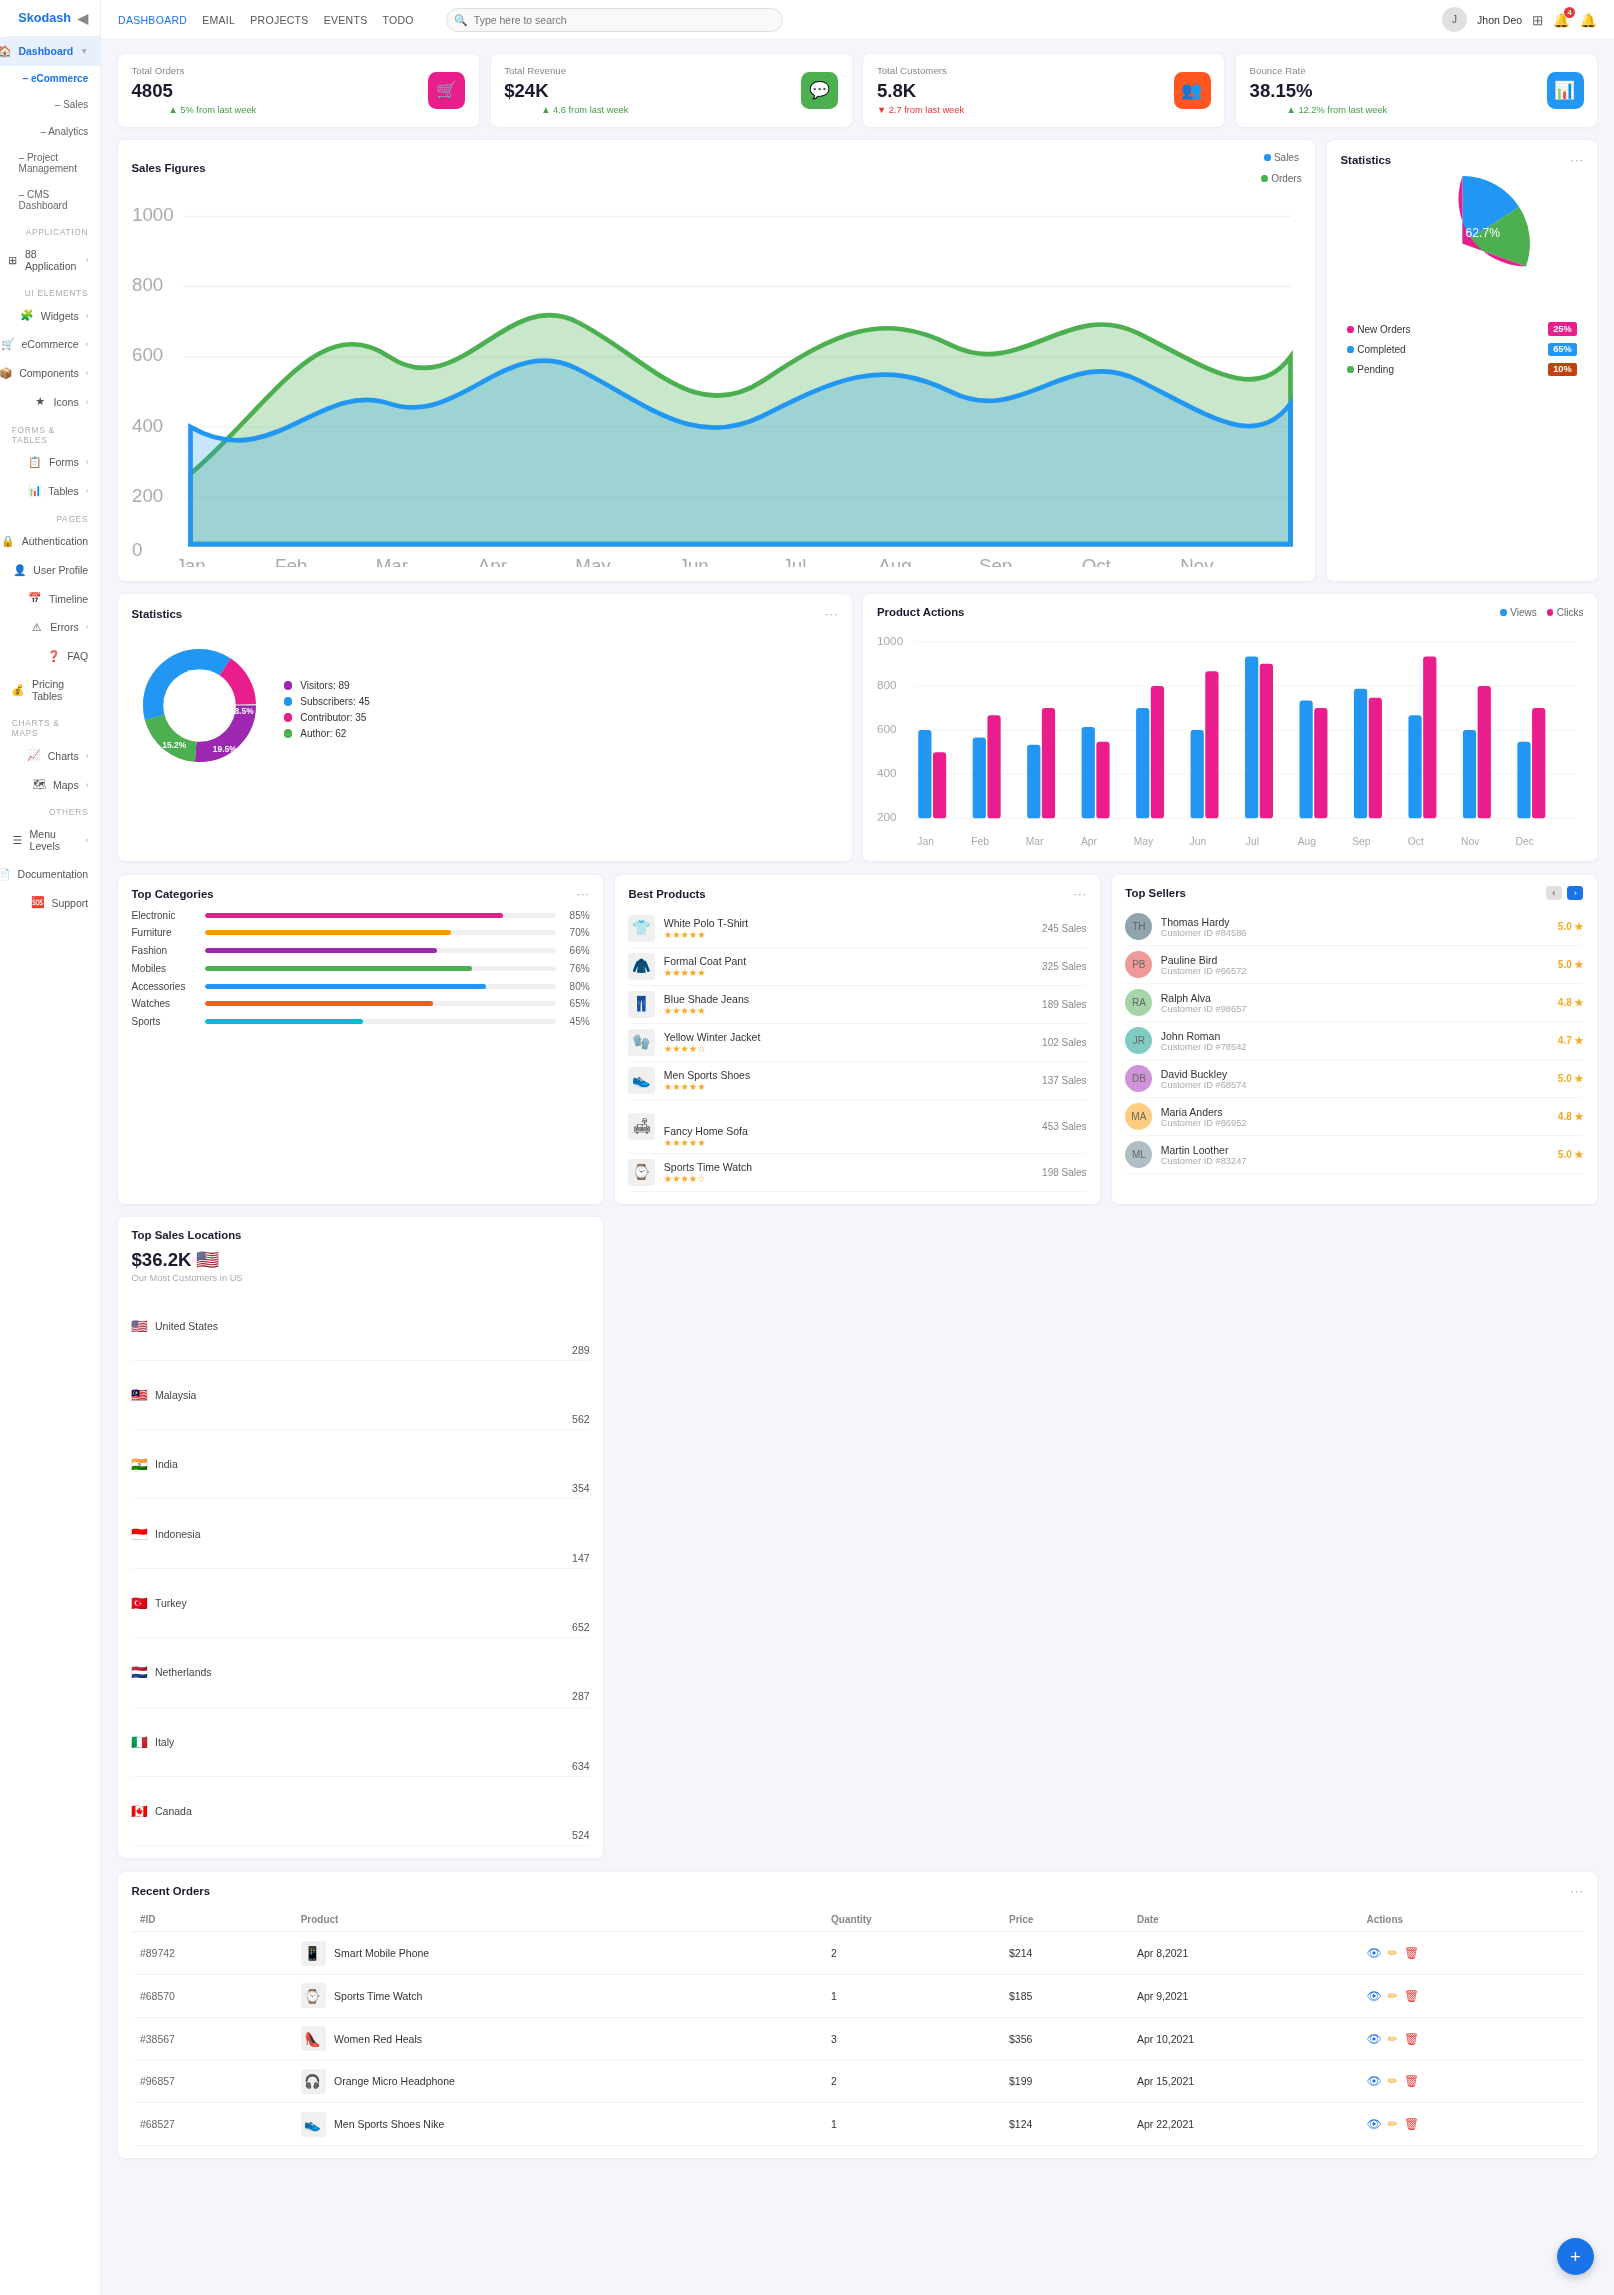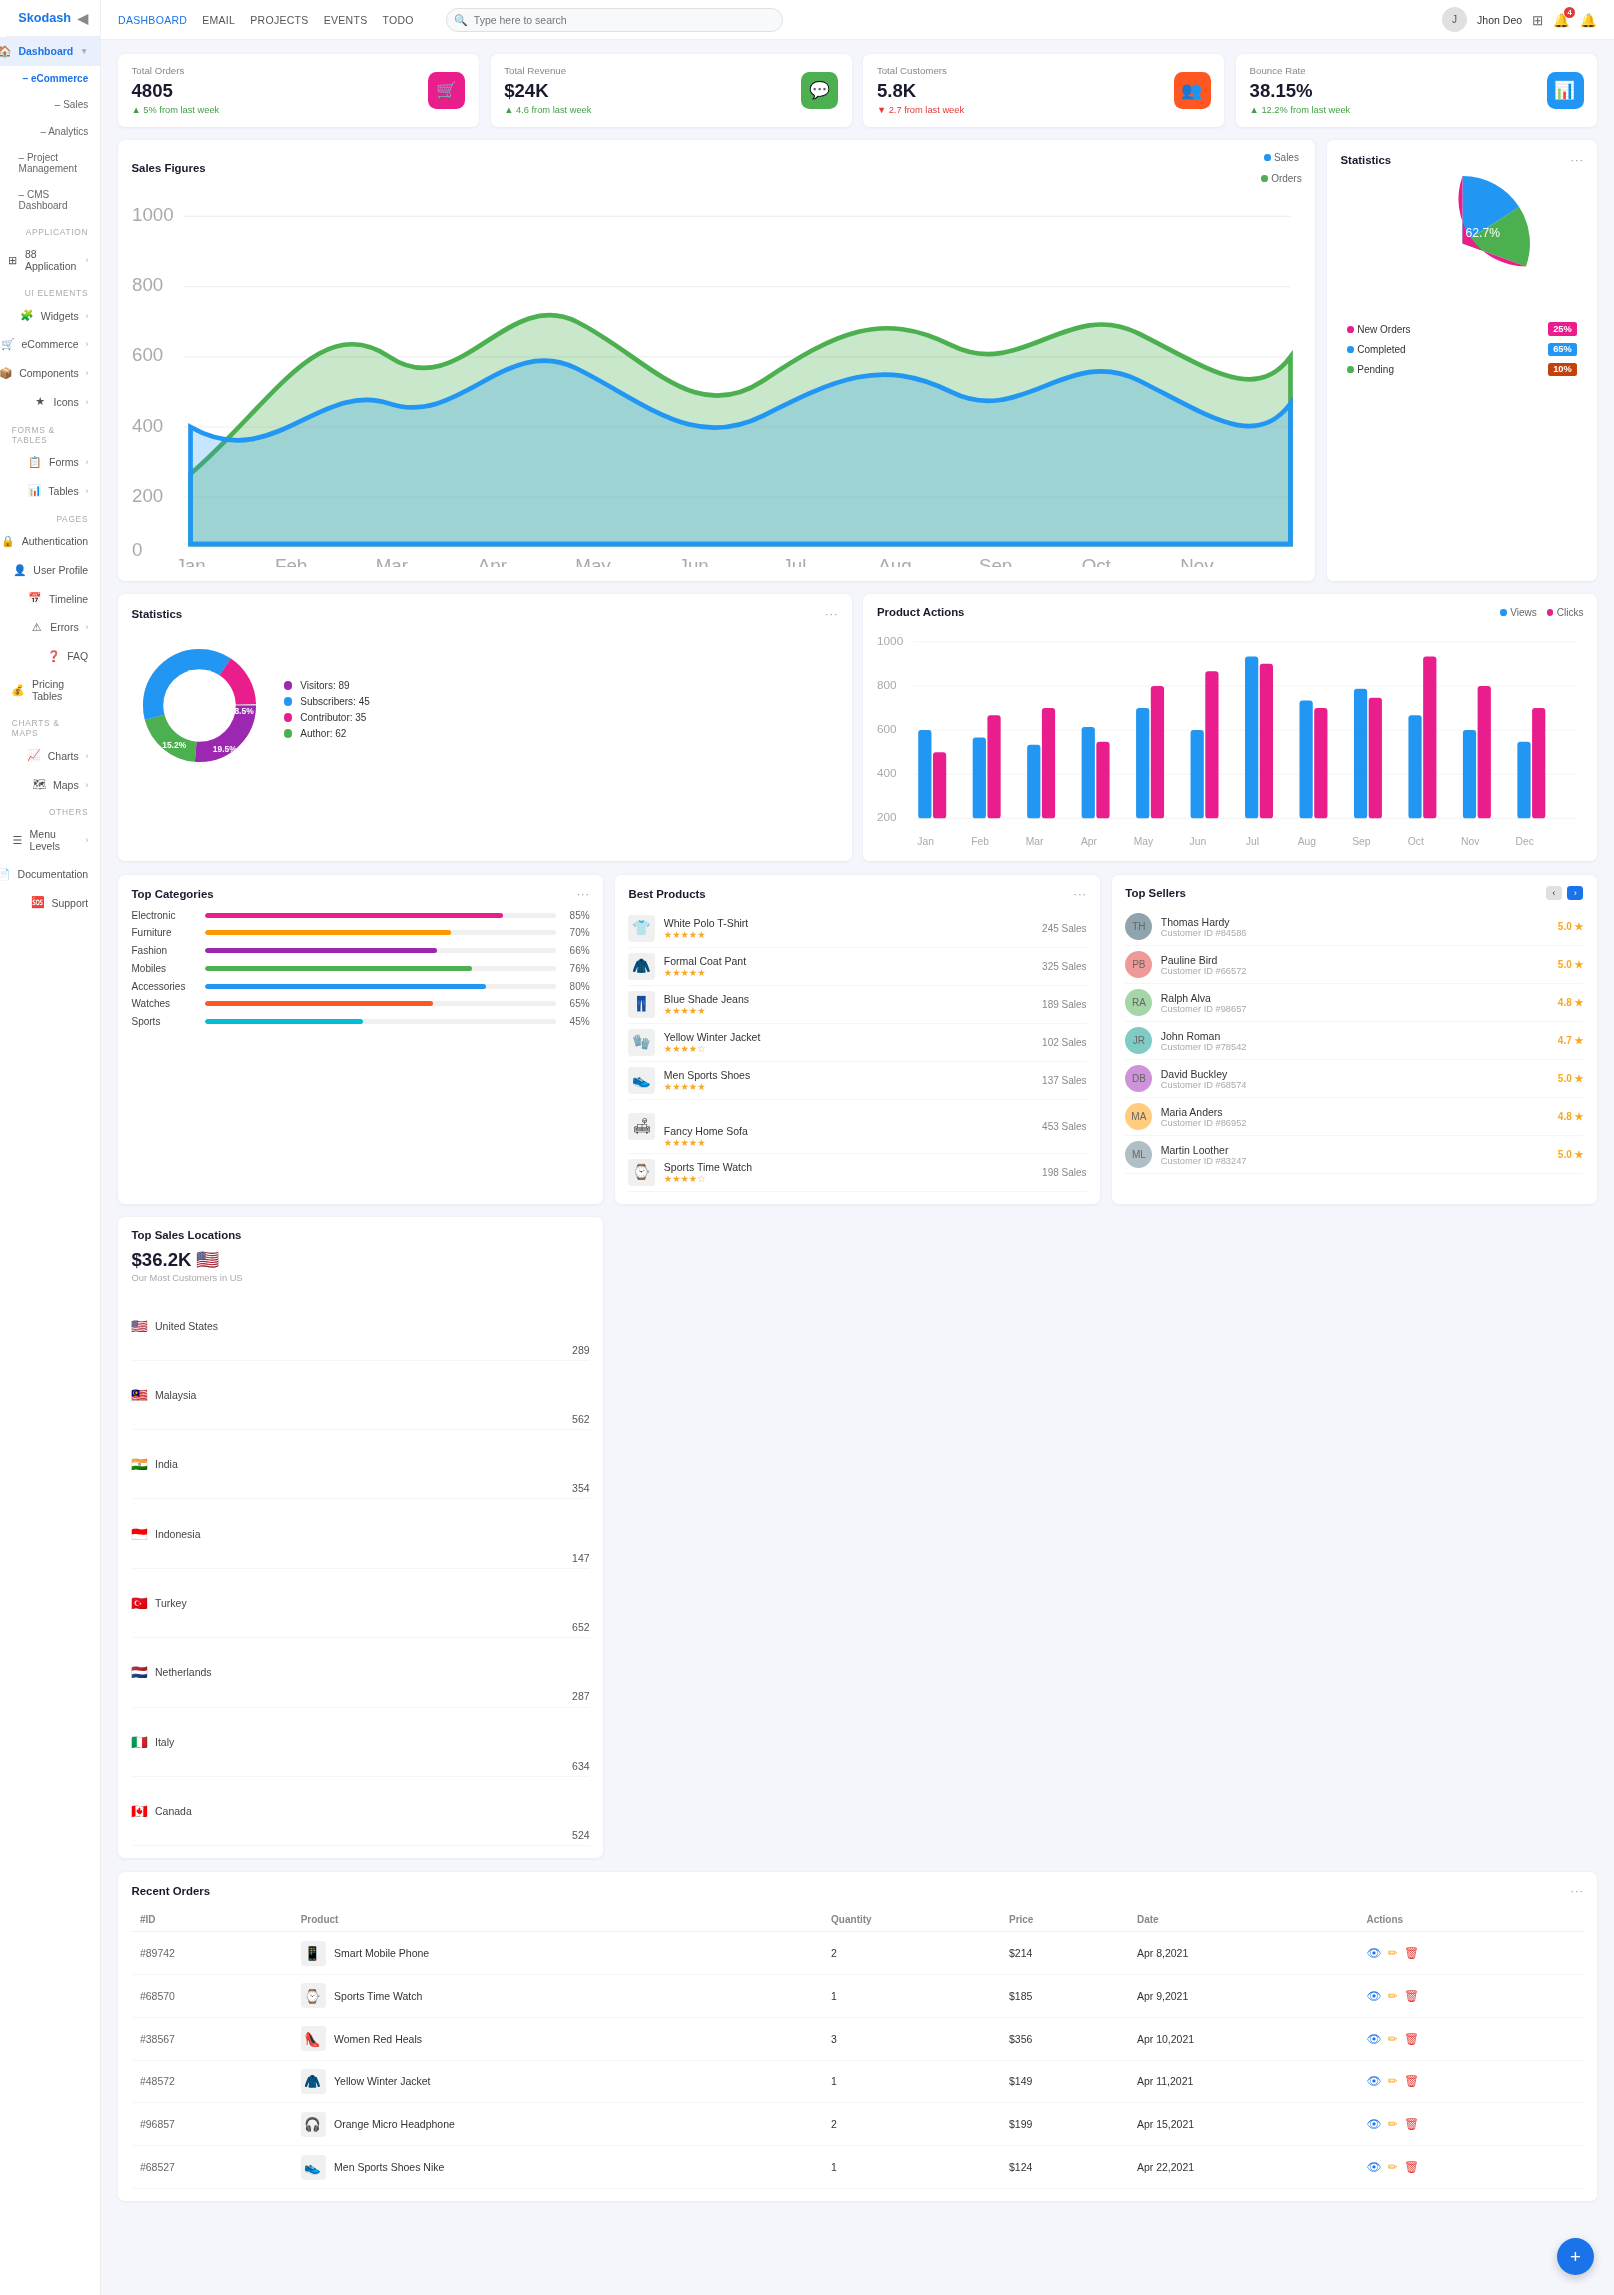--- a/index.html
+++ b/index.html
@@ -35,21 +35,21 @@
     
     .content { padding: 13.5px 17px; flex: 1; }
 
     
     .stat-cards { display: grid; grid-template-columns: repeat(4, 1fr); gap: 11.8px; margin-bottom: 13.5px; }
     .stat-card { background: #fff; border-radius: 6.7px; padding: 11.8px 13.5px; display: flex; align-items: center; justify-content: space-between; box-shadow: 0 0.8px 3.4px rgba(0,0,0,0.06); }
     .stat-card-left { display: flex; flex-direction: column; gap: 3.4px; }
     .stat-card-label { font-size: 9.7px; color: #888; }
     .stat-card-value { font-size: 18.6px; font-weight: 700; color: #1a1a2e; }
     .stat-card-change { font-size: 9.3px; }
-    .stat-card-change.up { color: #43a047; }
+    .stat-card-change.up { color: #43a047; margin-left: 37px; }
     .stat-card-change.down { color: #e53935; }
     .stat-card-icon { width: 37px; height: 37px; border-radius: 8.4px; display: flex; align-items: center; justify-content: center; font-size: 17px; color: #fff; }
 
     
     .row-2 { display: grid; grid-template-columns: 1fr 270px; gap: 11.8px; margin-bottom: 13.5px; }
     .row-2-equal { display: grid; grid-template-columns: 1fr 1fr; gap: 11.8px; margin-bottom: 13.5px; }
     .row-3 { display: grid; grid-template-columns: 1fr 1fr 1fr; gap: 11.8px; margin-bottom: 13.5px; }
 
     
     .card { background: #fff; border-radius: 6.7px; padding: 11.8px 13.5px; box-shadow: 0 0.8px 3.4px rgba(0,0,0,0.06); }
@@ -805,70 +805,53 @@
     <td>3</td>
     <td>$356</td>
     <td>Apr 10,2021</td>
     <td>
       <span class="action-btn action-view">👁</span>
       <span class="action-btn action-edit">✏</span>
       <span class="action-btn action-delete">🗑</span>
     </td>
   </tr>
             <tr>
-    <td style="color:#666;">#48572</td>
+    <td style="color:#666;">#96857</td>
     <td>
       <div class="order-product-cell">
-        <div class="order-product-img">🧥</div>
-        <span>Yellow Winter Jacket</span>
-      </div>
-    </td>
-    <td>1</td>
-    <td>$149</td>
-    <td>Apr 11,2021</td>
+        <div class="order-product-img">🎧</div>
+        <span>Orange Micro Headphone</span>
+      </div>
+    </td>
+    <td>2</td>
+    <td>$199</td>
+    <td>Apr 15,2021</td>
     <td>
       <span class="action-btn action-view">👁</span>
       <span class="action-btn action-edit">✏</span>
       <span class="action-btn action-delete">🗑</span>
     </td>
   </tr>
             <tr>
-    <td style="color:#666;">#96857</td>
+    <td style="color:#666;">#68527</td>
     <td>
       <div class="order-product-cell">
-        <div class="order-product-img">🎧</div>
-        <span>Orange Micro Headphone</span>
-      </div>
-    </td>
-    <td>2</td>
-    <td>$199</td>
-    <td>Apr 15,2021</td>
+        <div class="order-product-img">👟</div>
+        <span>Men Sports Shoes Nike</span>
+      </div>
+    </td>
+    <td>1</td>
+    <td>$124</td>
+    <td>Apr 22,2021</td>
     <td>
       <span class="action-btn action-view">👁</span>
       <span class="action-btn action-edit">✏</span>
       <span class="action-btn action-delete">🗑</span>
     </td>
   </tr>
-            <tr>
-    <td style="color:#666;">#68527</td>
-    <td>
-      <div class="order-product-cell">
-        <div class="order-product-img">👟</div>
-        <span>Men Sports Shoes Nike</span>
-      </div>
-    </td>
-    <td>1</td>
-    <td>$124</td>
-    <td>Apr 22,2021</td>
-    <td>
-      <span class="action-btn action-view">👁</span>
-      <span class="action-btn action-edit">✏</span>
-      <span class="action-btn action-delete">🗑</span>
-    </td>
-  </tr>
           </tbody>
       </table>
     </div>
   </div>
 </div>
 
 <div style="position:fixed;bottom:20px;right:20px;width:37px;height:37px;background:#1a73e8;border-radius:50%;display:flex;align-items:center;justify-content:center;color:#fff;font-size:18.6px;cursor:pointer;box-shadow:0 3.4px 10px rgba(0,0,0,0.2);z-index:999;">+</div>
 
 
 </body></html>

